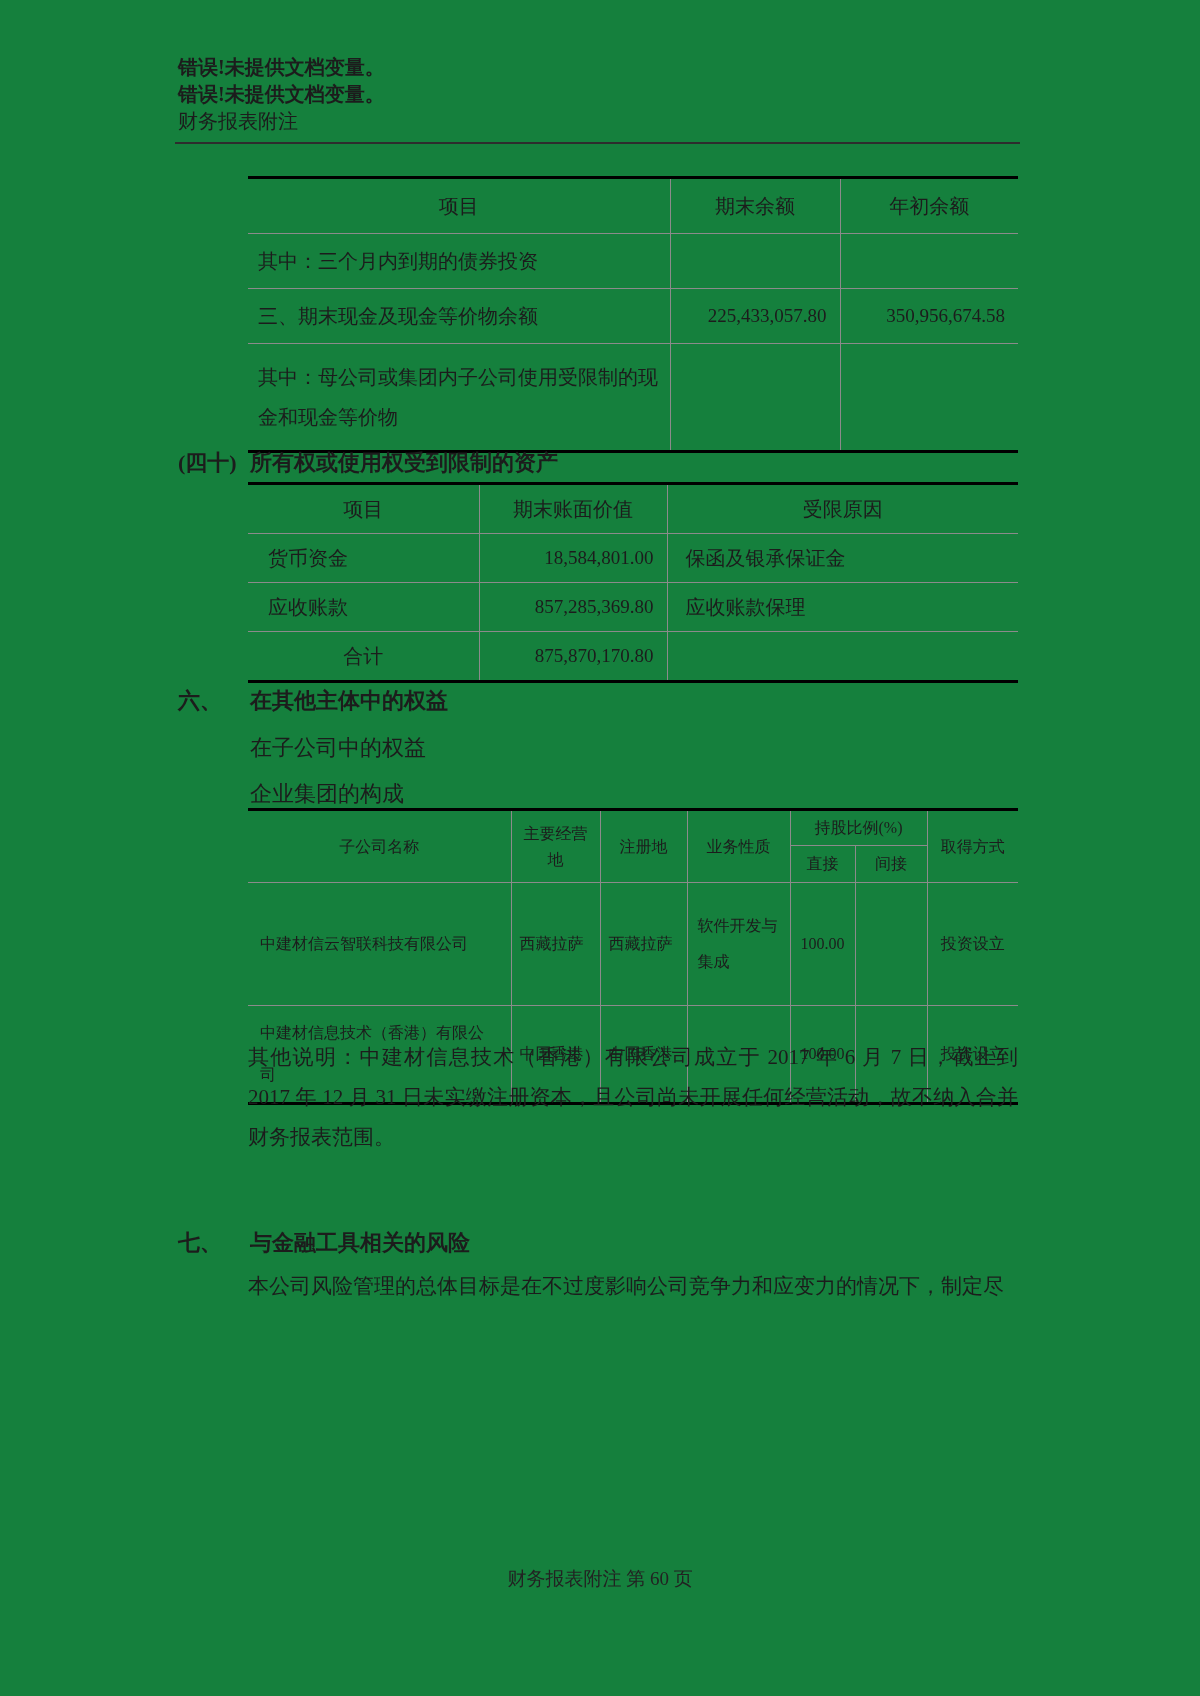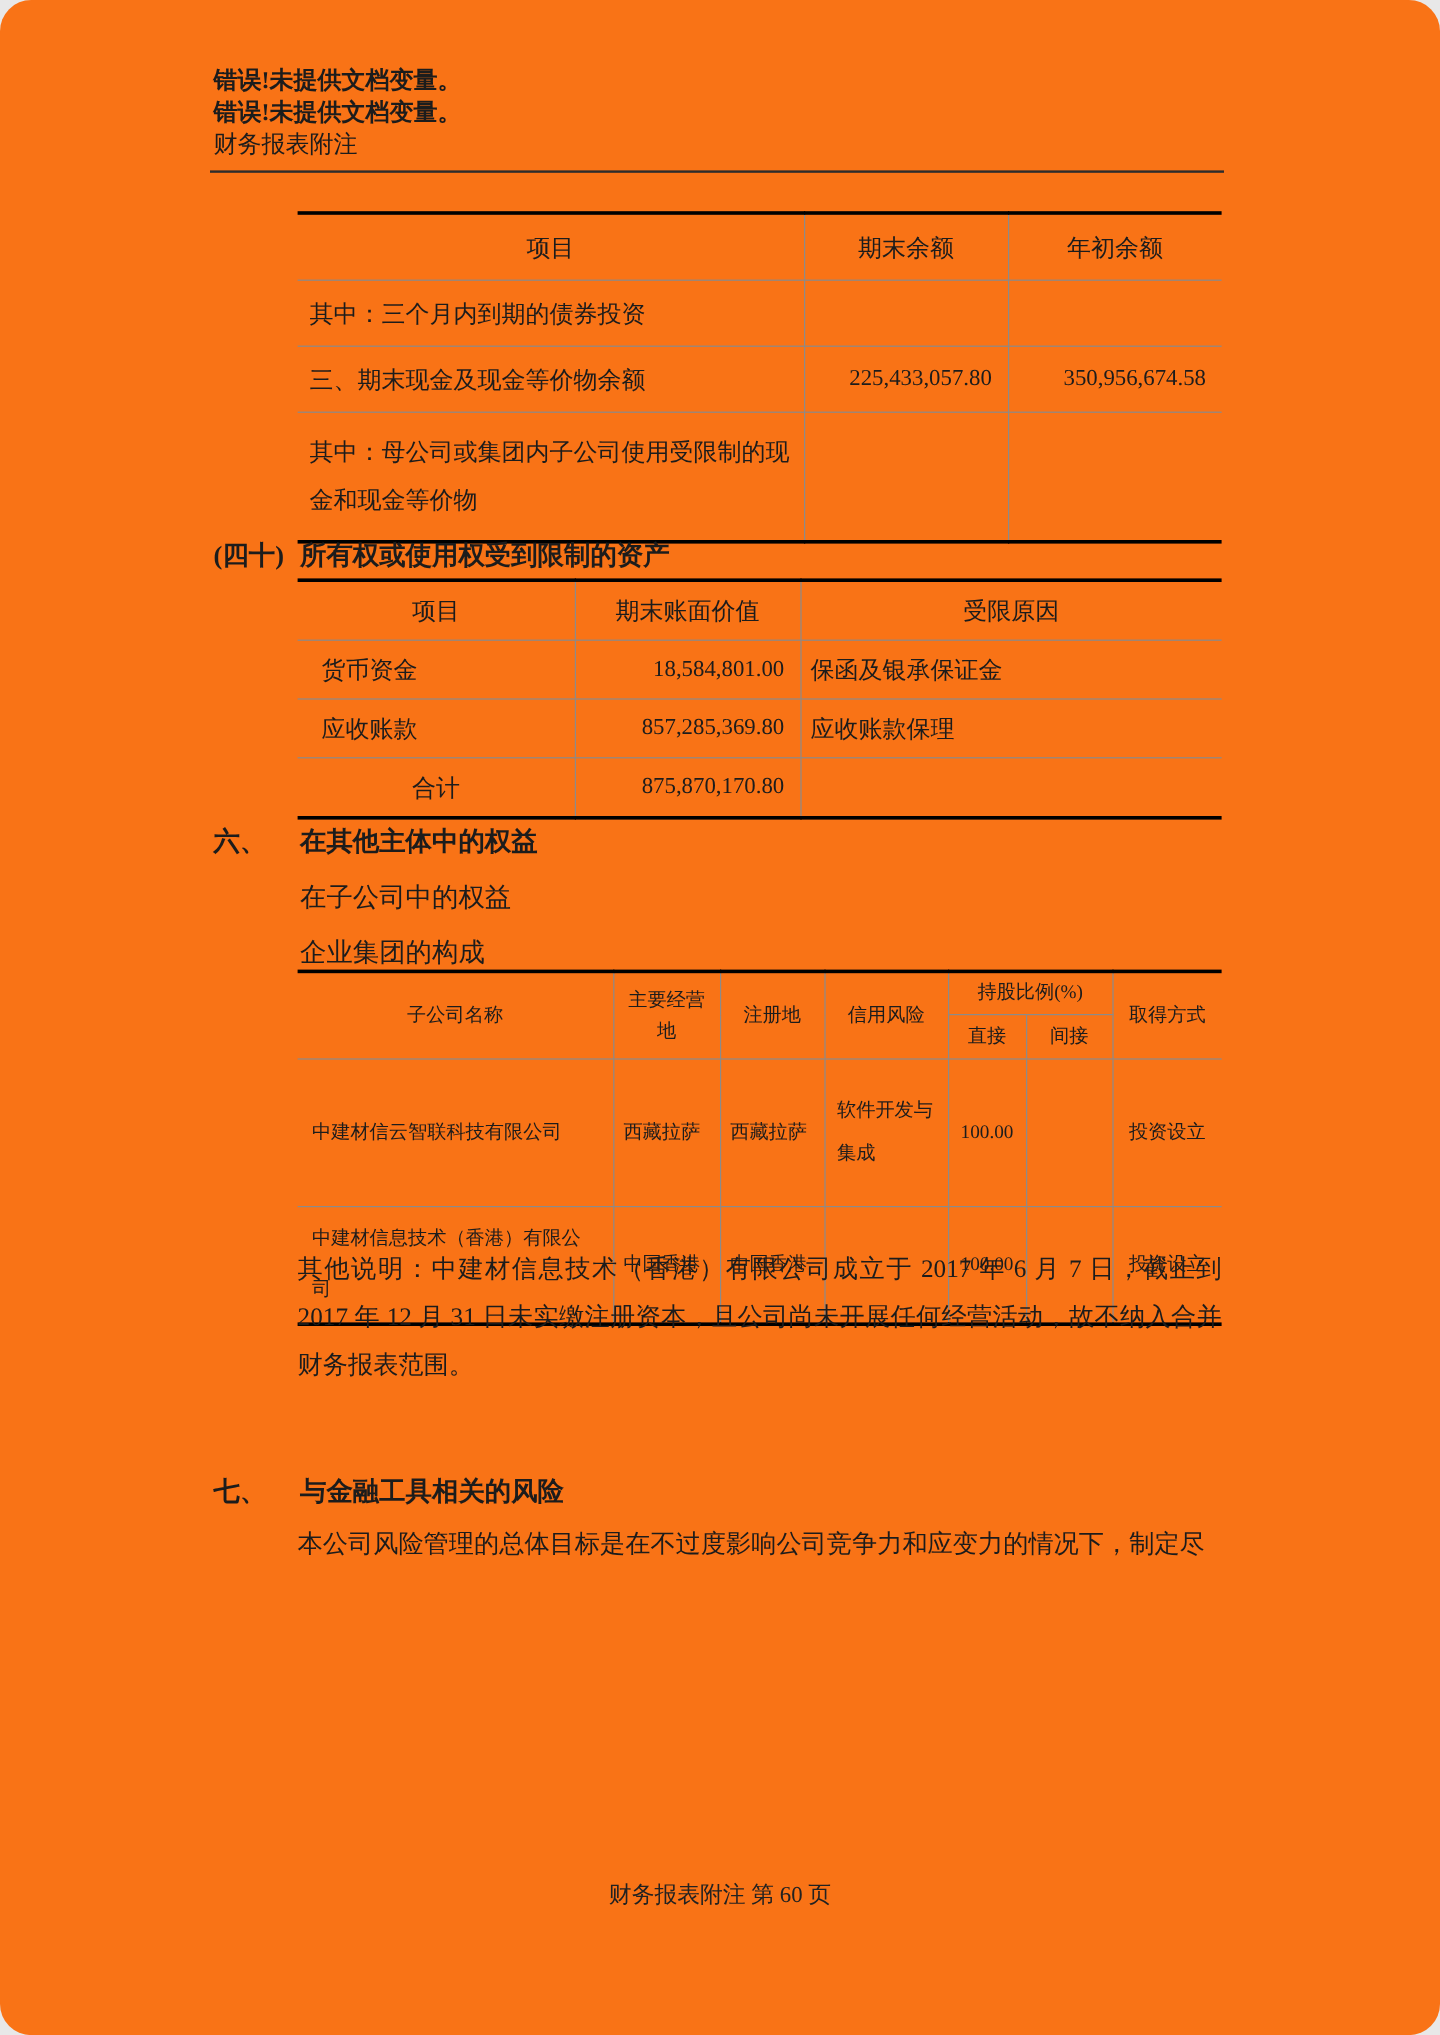--- a/index.html
+++ b/index.html
@@ -1,24 +1,23 @@
 <!DOCTYPE html>
 <html><head>
 <meta charset="utf-8">
 <style>
   html,body{margin:0;padding:0;background:#e8e8e8;}
   .page{
     position:relative;
     width:1200px;height:1696px;
-    background:#f97316;
+    background:#15803d;
     font-family:"Liberation Serif","DejaVu Serif",serif;
     color:#1c1c1c;
     margin:0 auto;
     overflow:hidden;
-    border-radius:26px;
   }
   
   .doc-header{position:absolute;top:54px;left:178px;line-height:27px;font-size:20px;}
   .doc-header .err{font-weight:bold;}
   .header-rule{position:absolute;top:142px;left:175px;width:845px;border-top:2px solid #2d2d2d;}
   
   table.tbl{
     position:absolute;left:248px;width:770px;
     border-collapse:collapse;table-layout:fixed;
     border-top:3px solid #000;border-bottom:3px solid #000;
@@ -40,21 +39,21 @@
   #tbl-cash td{height:50px;}
   #tbl-cash tr.r3 td{height:102px;line-height:40px;}
   
   .sec-heading{position:absolute;left:178px;display:flex;font-size:22px;font-weight:bold;}
   .sec-heading .sec-num{width:72px;flex:0 0 72px;}
   .sub-heading{position:absolute;left:250px;font-size:22px;font-weight:normal;}
   
   #tbl-restricted{top:482px;}
   #tbl-restricted td{height:44px;}
   #tbl-restricted td.item{padding-left:20px;}
-  #tbl-restricted td.reason{padding-left:8px;}
+  #tbl-restricted td.reason{padding-left:18px;}
   
   #tbl-subsidiaries{top:808px;font-size:16px;}
   #tbl-subsidiaries td{line-height:30px;}
   #tbl-subsidiaries tr.h1 td{height:30px;text-align:center;line-height:26px;}
   #tbl-subsidiaries tr.h2 td{height:32px;text-align:center;line-height:26px;}
   #tbl-subsidiaries td.name{padding:6px 11px 6px 12px;line-height:42px;}
   #tbl-subsidiaries td.place{padding:6px 8px;line-height:40px;}
   #tbl-subsidiaries td.biz{padding:6px 10px;line-height:36px;}
   #tbl-subsidiaries td.pct{text-align:center;}
   #tbl-subsidiaries td.method{text-align:center;line-height:40px;}
@@ -165,21 +164,21 @@
       <col style="width:103px">
         <col style="width:65px">
         <col style="width:72px">
         <col style="width:91px">
     </colgroup>
     <tbody>
         <tr class="h1">
       <td rowspan="2" class="no-l">子公司名称</td>
       <td rowspan="2">主要经营地</td>
       <td rowspan="2">注册地</td>
-      <td rowspan="2">信用风险</td>
+      <td rowspan="2">业务性质</td>
       <td colspan="2">持股比例(%)</td>
       <td rowspan="2" class="no-r">取得方式</td>
     </tr>
     <tr class="h2">
       <td>直接</td>
       <td>间接</td>
     </tr>
     <tr class="r1">
       <td class="name no-l">中建材信云智联科技有限公司</td>
       <td class="place">西藏拉萨</td>

